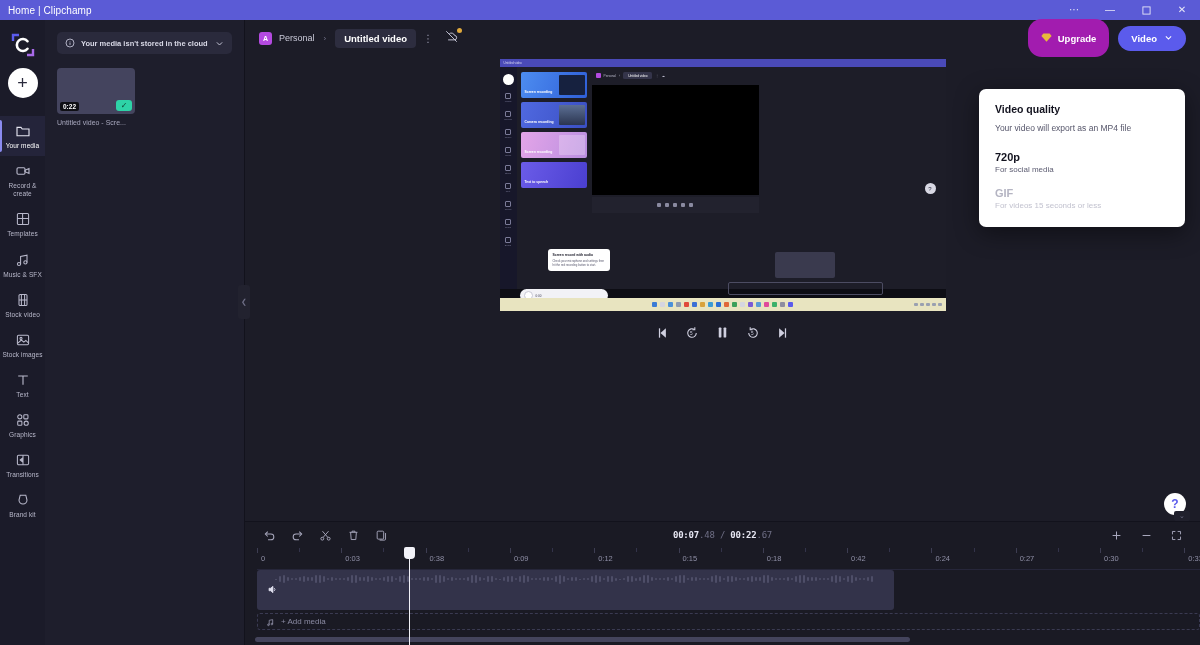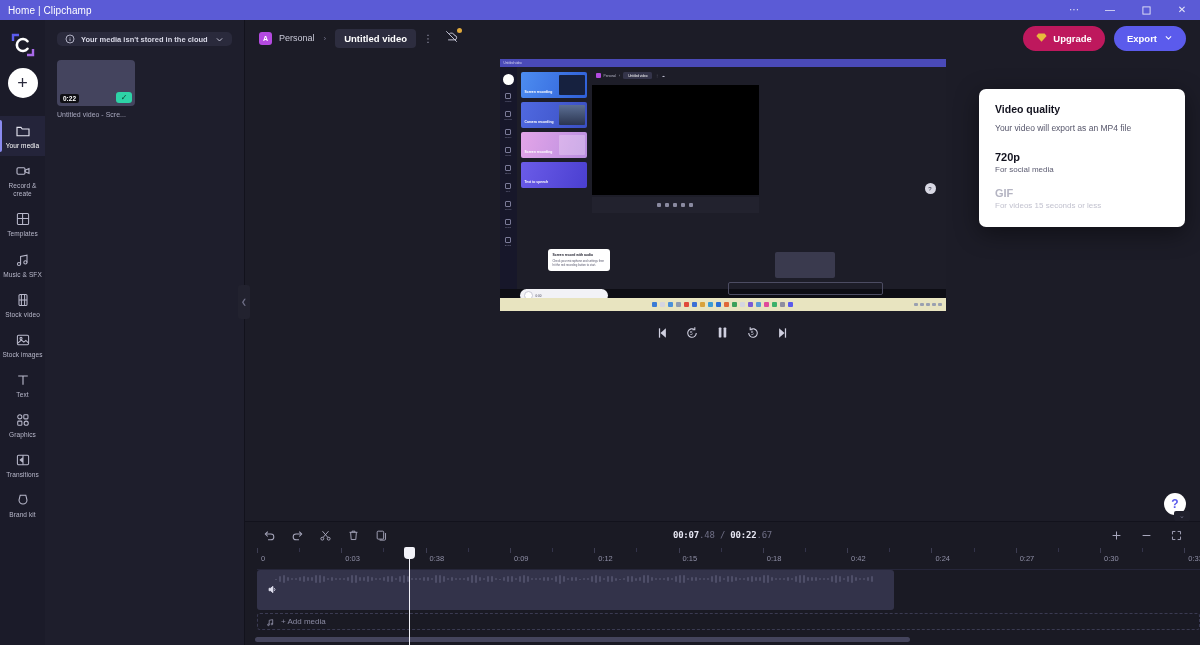--- a/index.html
+++ b/index.html
@@ -74,21 +74,21 @@
     font-size: 8.5px; color: #8d8da4; letter-spacing: .6px; cursor: pointer;
     padding-bottom: 7px; position: relative; font-weight: 600;
   }
   .mtab.active { color: #ffffff; }
   .mtab.active::after {
     content: ""; position: absolute; left: -2px; right: -2px; bottom: 0;
     height: 2px; background: #7b7bf5; border-radius: 2px;
   }
   .cloudnote {
     margin: 12px 12px 0; background: #2a2a3c; border-radius: 5px;
-    height: 14px; display: flex; align-items: center; gap: 6px;
+    height: 22px; display: flex; align-items: center; gap: 6px;
     padding: 0 8px; cursor: pointer;
   }
   .cloudnote .txt { font-size: 7.5px; color: #d8d8e6; font-weight: 600; flex: 1; }
   .mediagrid { padding: 14px 12px; }
   .mediacard { width: 78px; cursor: pointer; }
   .thumb {
     width: 78px; height: 46px; border-radius: 4px; background: #44445e;
     position: relative; overflow: hidden;
   }
   .dur {
@@ -134,21 +134,21 @@
     justify-content: center; color: #9a9ab0; font-size: 10px;
     margin-left: 4px; cursor: pointer;
   }
   .cloudoff { position: relative; margin-left: 8px; cursor: pointer; }
   .cloudoff .dot {
     position: absolute; top: -1px; right: -3px; width: 5px; height: 5px;
     border-radius: 50%; background: #e0a93c;
   }
   .topright { margin-left: auto; display: flex; align-items: center; gap: 9px; }
   .upgrade {
-    background: #be185d; border-radius: 14px; height: 25px;
+    background: #a21caf; border-radius: 14px; height: 38px;
     display: flex; align-items: center; gap: 6px; padding: 0 13px;
     color: #ffffff; font-size: 9.5px; font-weight: 700; cursor: pointer;
   }
   .export {
     background: #5b5bec; border-radius: 14px; height: 25px;
     display: flex; align-items: center; gap: 7px; padding: 0 13px;
     color: #ffffff; font-size: 9.5px; font-weight: 700; cursor: pointer;
   }
 
   
@@ -494,21 +494,21 @@
       <div class="topright">
         <div class="upgrade">
           <span>
             <svg width="11" height="11" viewBox="0 0 14 14">
                 <path d="M3 2h8l2.5 3.2L7 12.5.5 5.2z" fill="#e8b93c"></path>
               </svg>
           </span>
           <span>Upgrade</span>
         </div>
         <div class="export">
-          <span>Export</span>
+          <span>Video</span>
           <span>
             <svg width="9" height="9" viewBox="0 0 12 12" fill="none" stroke="#fff" stroke-width="1.4">
                 <path d="M2.5 4.5L6 8l3.5-3.5"></path>
               </svg>
           </span>
         </div>
       </div>
     </div>
 
     <div class="stage">

